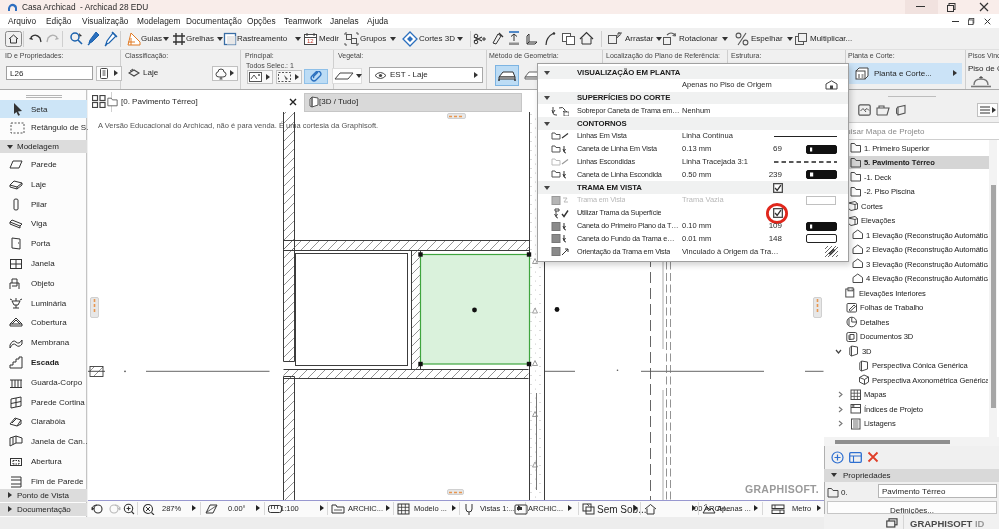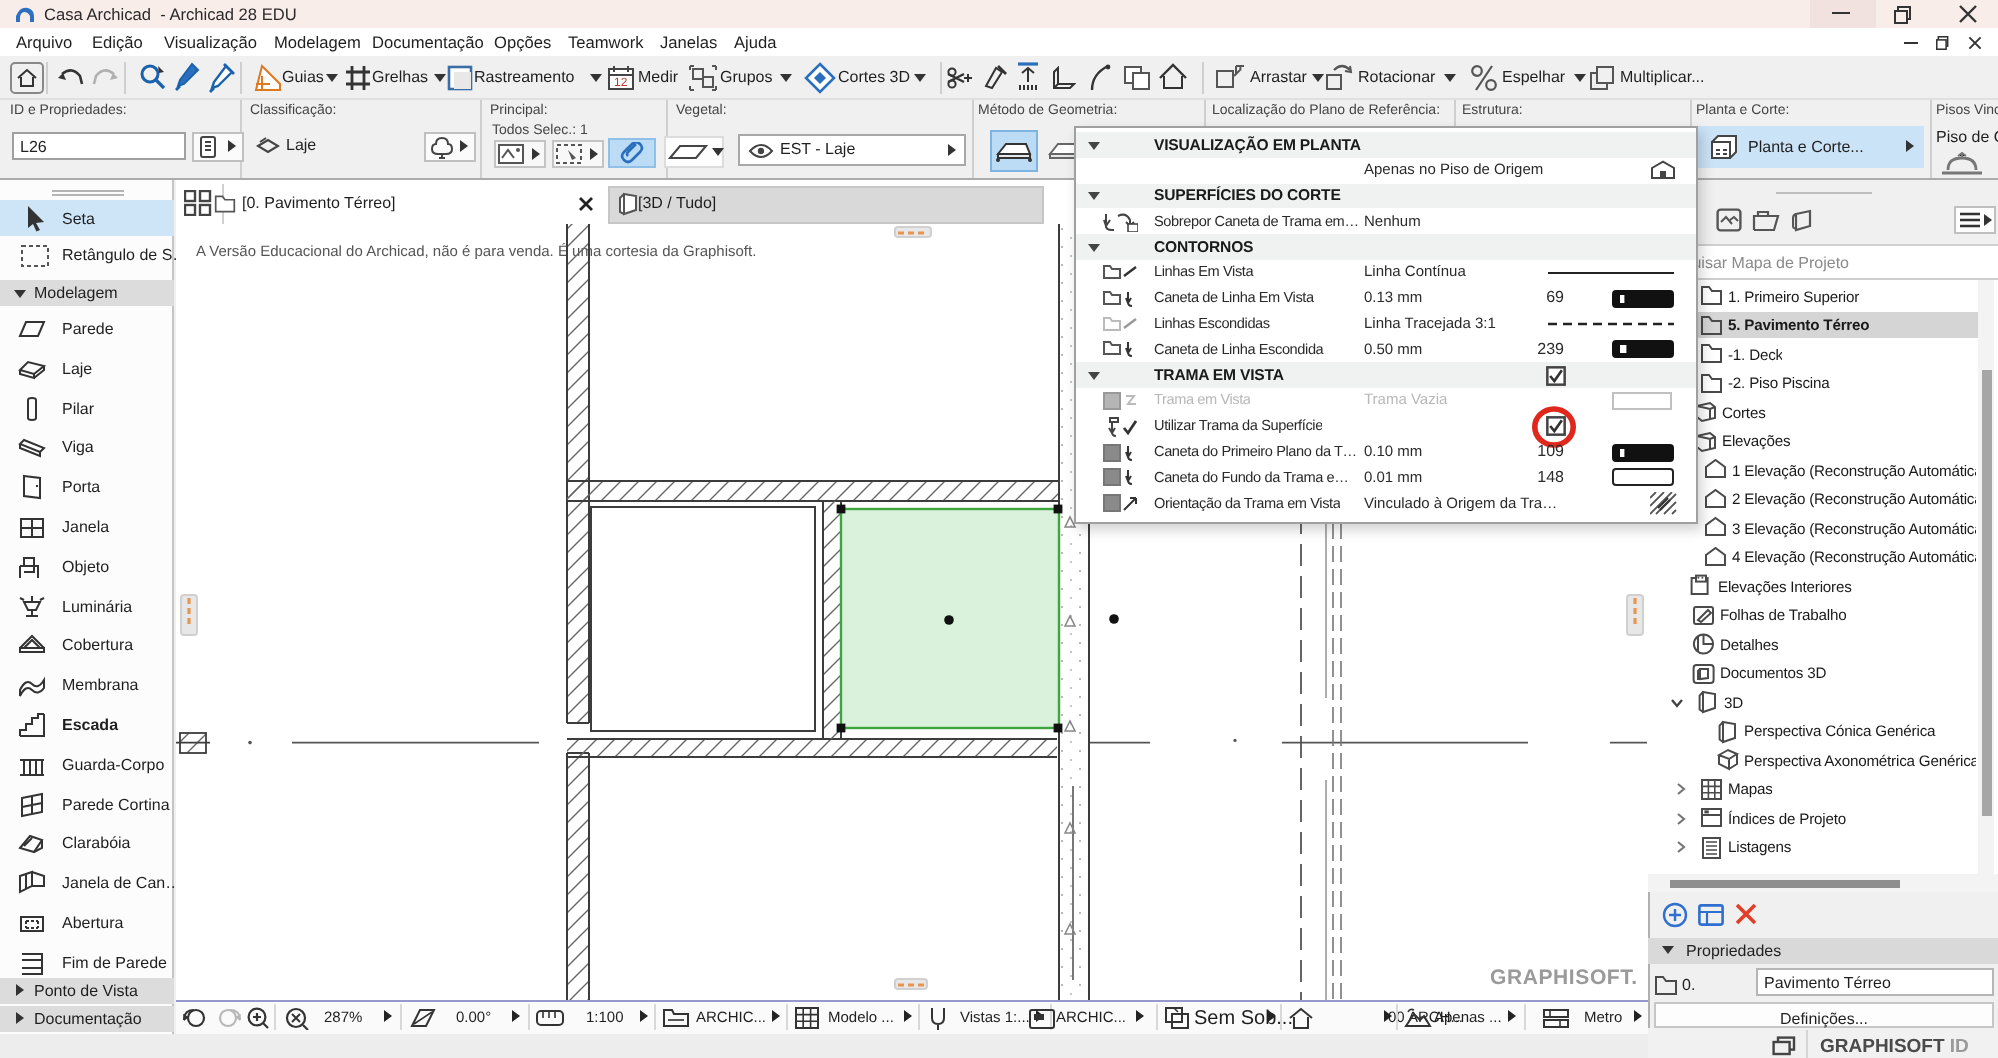--- a/index.html
+++ b/index.html
@@ -668,21 +668,21 @@
       <path d="M1 9 L5 1 L12 1 L8 9 Z" fill="none" stroke="#333"></path>
       <path d="M2 8 L11 2" stroke="#333" stroke-width="0.8"></path>
     </svg>
 <div class="abs t8" style="left:228px;top:504px;font-size:7.5px;">0.00°</div>
 <div class="arrow-r abs" style="left:256px;top:505px;border-left-color:#222;"></div>
 <div class="vsep" style="left:264px;top:502px;height:13px;background:#d8d8d8;"></div>
 <svg class="abs" style="left:268px;top:505px;" width="14" height="8" viewBox="0 0 14 8">
       <rect x="0.5" y="0.5" width="13" height="7" rx="2" fill="none" stroke="#333"></rect>
       <path d="M3.5 1 L3.5 4 M6.5 1 L6.5 4 M9.5 1 L9.5 4" stroke="#333" stroke-width="0.8"></path>
     </svg>
-<div class="abs t8" style="left:293px;top:504px;font-size:7.5px;">1:100</div>
+<div class="abs t8" style="left:280px;top:504px;font-size:7.5px;">1:100</div>
 <div class="arrow-r abs" style="left:320px;top:505px;border-left-color:#222;"></div>
 <div class="vsep" style="left:327px;top:502px;height:13px;background:#d8d8d8;"></div>
 <svg class="abs" style="left:331px;top:503px;" width="14" height="13" viewBox="0 0 14 13">
       <path d="M1 10 L1 2 L5 2 L6 4 L13 4 L13 10 Z" fill="none" stroke="#333"></path>
       <path d="M3 7 L11 7" stroke="#333" stroke-width="0.8"></path>
     </svg>
 <div class="abs t8" style="left:348px;top:504px;font-size:7.5px;">ARCHIC...</div>
 <div class="arrow-r abs" style="left:386px;top:505px;border-left-color:#222;"></div>
 <div class="vsep" style="left:393px;top:502px;height:13px;background:#d8d8d8;"></div>
 <svg class="abs" style="left:397px;top:503px;" width="14" height="13" viewBox="0 0 14 13">

